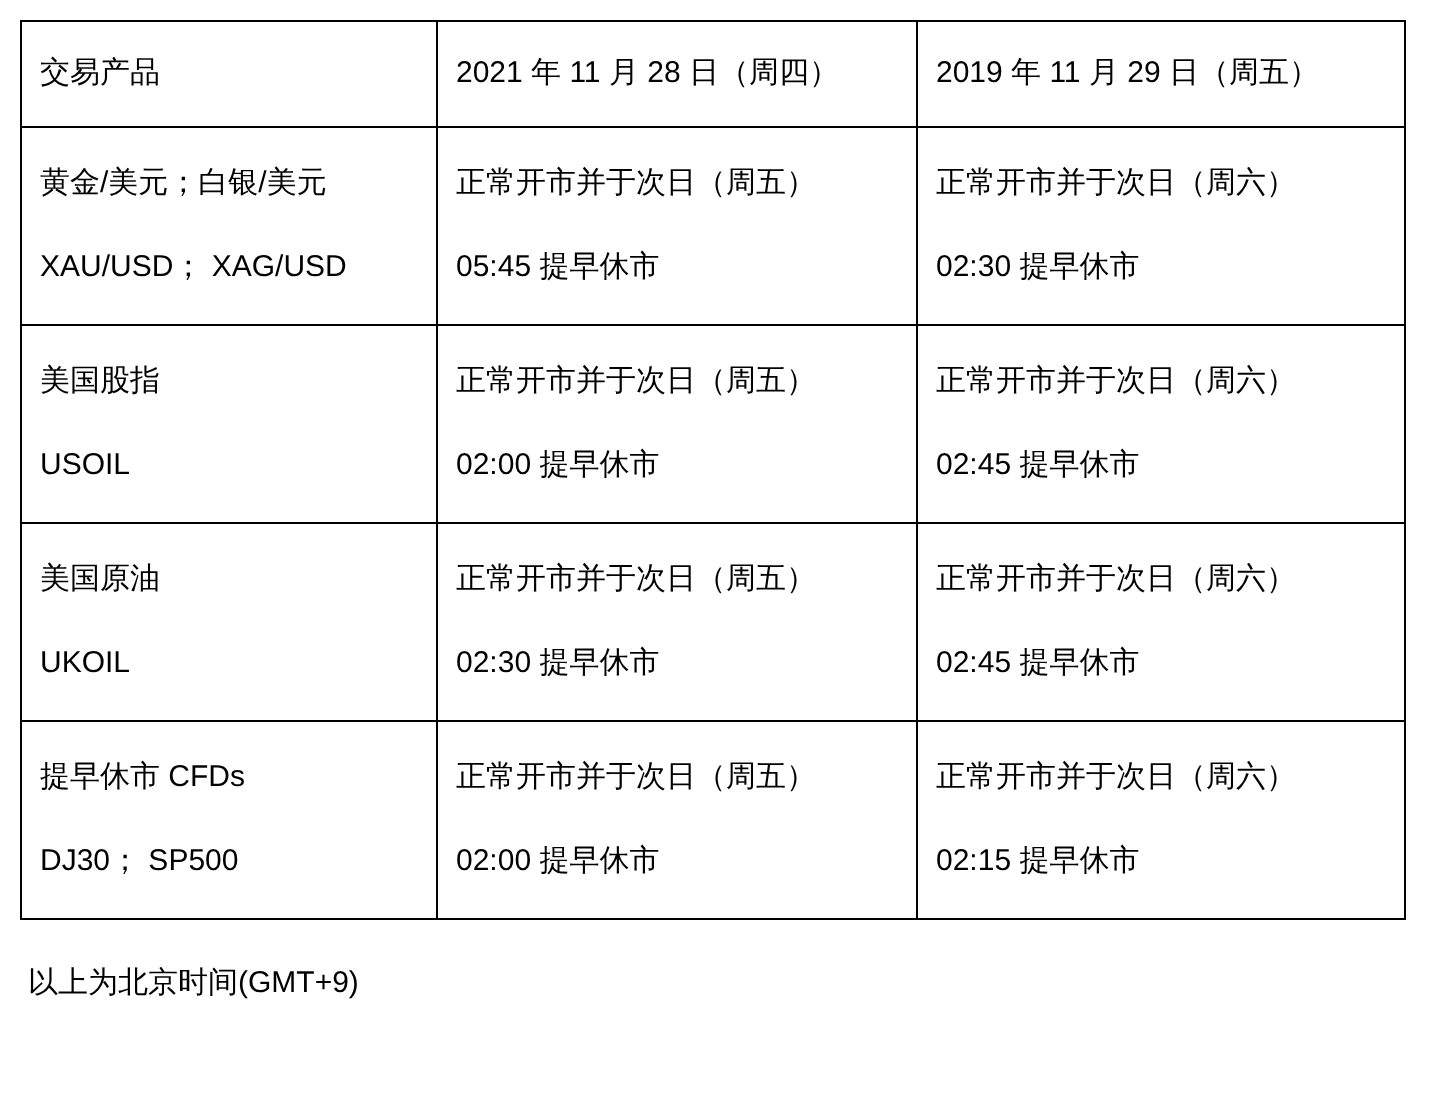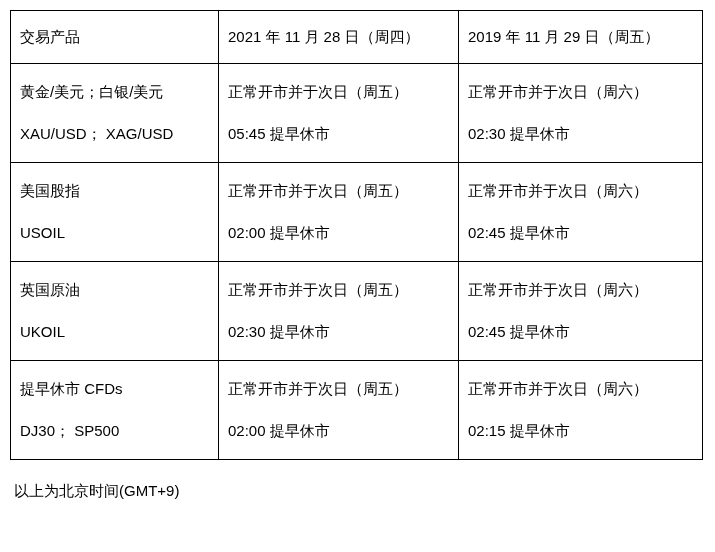--- a/index.html
+++ b/index.html
@@ -111,21 +111,21 @@
           <span class="cell-line">02:00 提早休市</span>
         </td>
         <td>
           <span class="cell-line">正常开市并于次日（周六）</span>
           <span class="cell-line">02:45 提早休市</span>
         </td>
       </tr>
 
       <tr class="body-row">
         <td>
-          <span class="cell-line">英国原油</span>
+          <span class="cell-line">美国原油</span>
           <span class="cell-line">UKOIL</span>
         </td>
         <td>
           <span class="cell-line">正常开市并于次日（周五）</span>
           <span class="cell-line">02:30 提早休市</span>
         </td>
         <td>
           <span class="cell-line">正常开市并于次日（周六）</span>
           <span class="cell-line">02:45 提早休市</span>
         </td>

